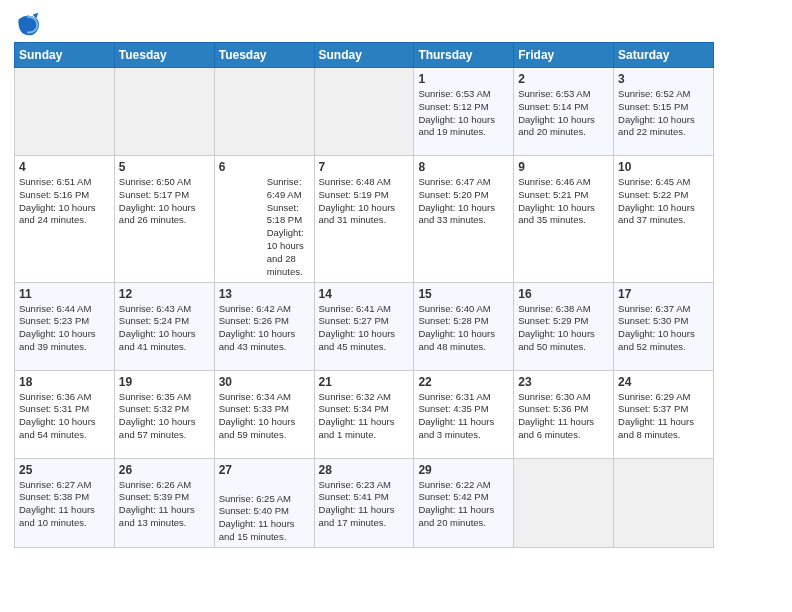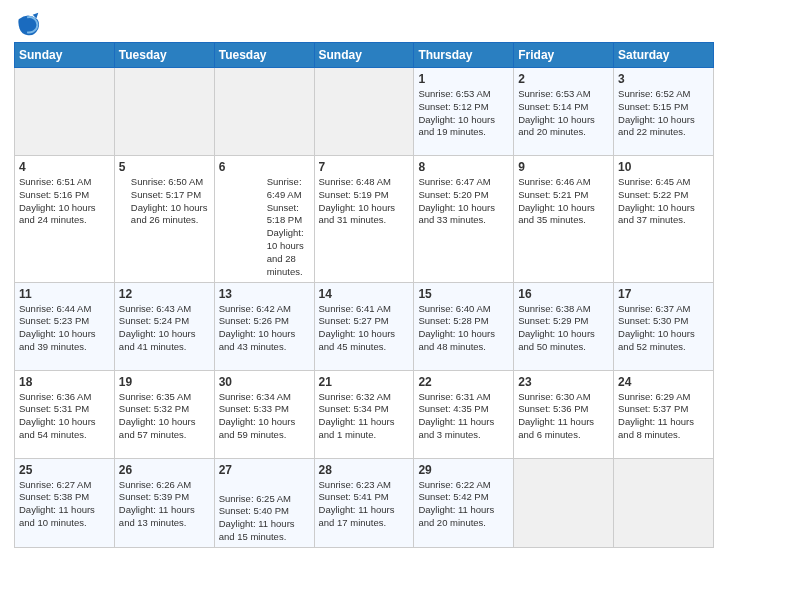--- a/index.html
+++ b/index.html
@@ -166,21 +166,21 @@
         <tr>
           <td>
             <span class="day-num">4</span>
             <div class="day-info" style="white-space: pre-line;">Sunrise: 6:51 AM
 Sunset: 5:16 PM
 Daylight: 10 hours
 and 24 minutes.</div>
           </td>
           <td>
             <span class="day-num">5</span>
-            <div class="day-info" style="white-space: pre-line; margin-left: 12px;">Sunrise: 6:50 AM
+            <div class="day-info" style="white-space: pre-line;">Sunrise: 6:50 AM
 Sunset: 5:17 PM
 Daylight: 10 hours
 and 26 minutes.</div>
           </td>
           <td>
             <span class="day-num">6</span>
             <div class="day-info" style="white-space: pre-line; margin-left: 48px;">Sunrise: 6:49 AM
 Sunset: 5:18 PM
 Daylight: 10 hours
 and 28 minutes.</div>

